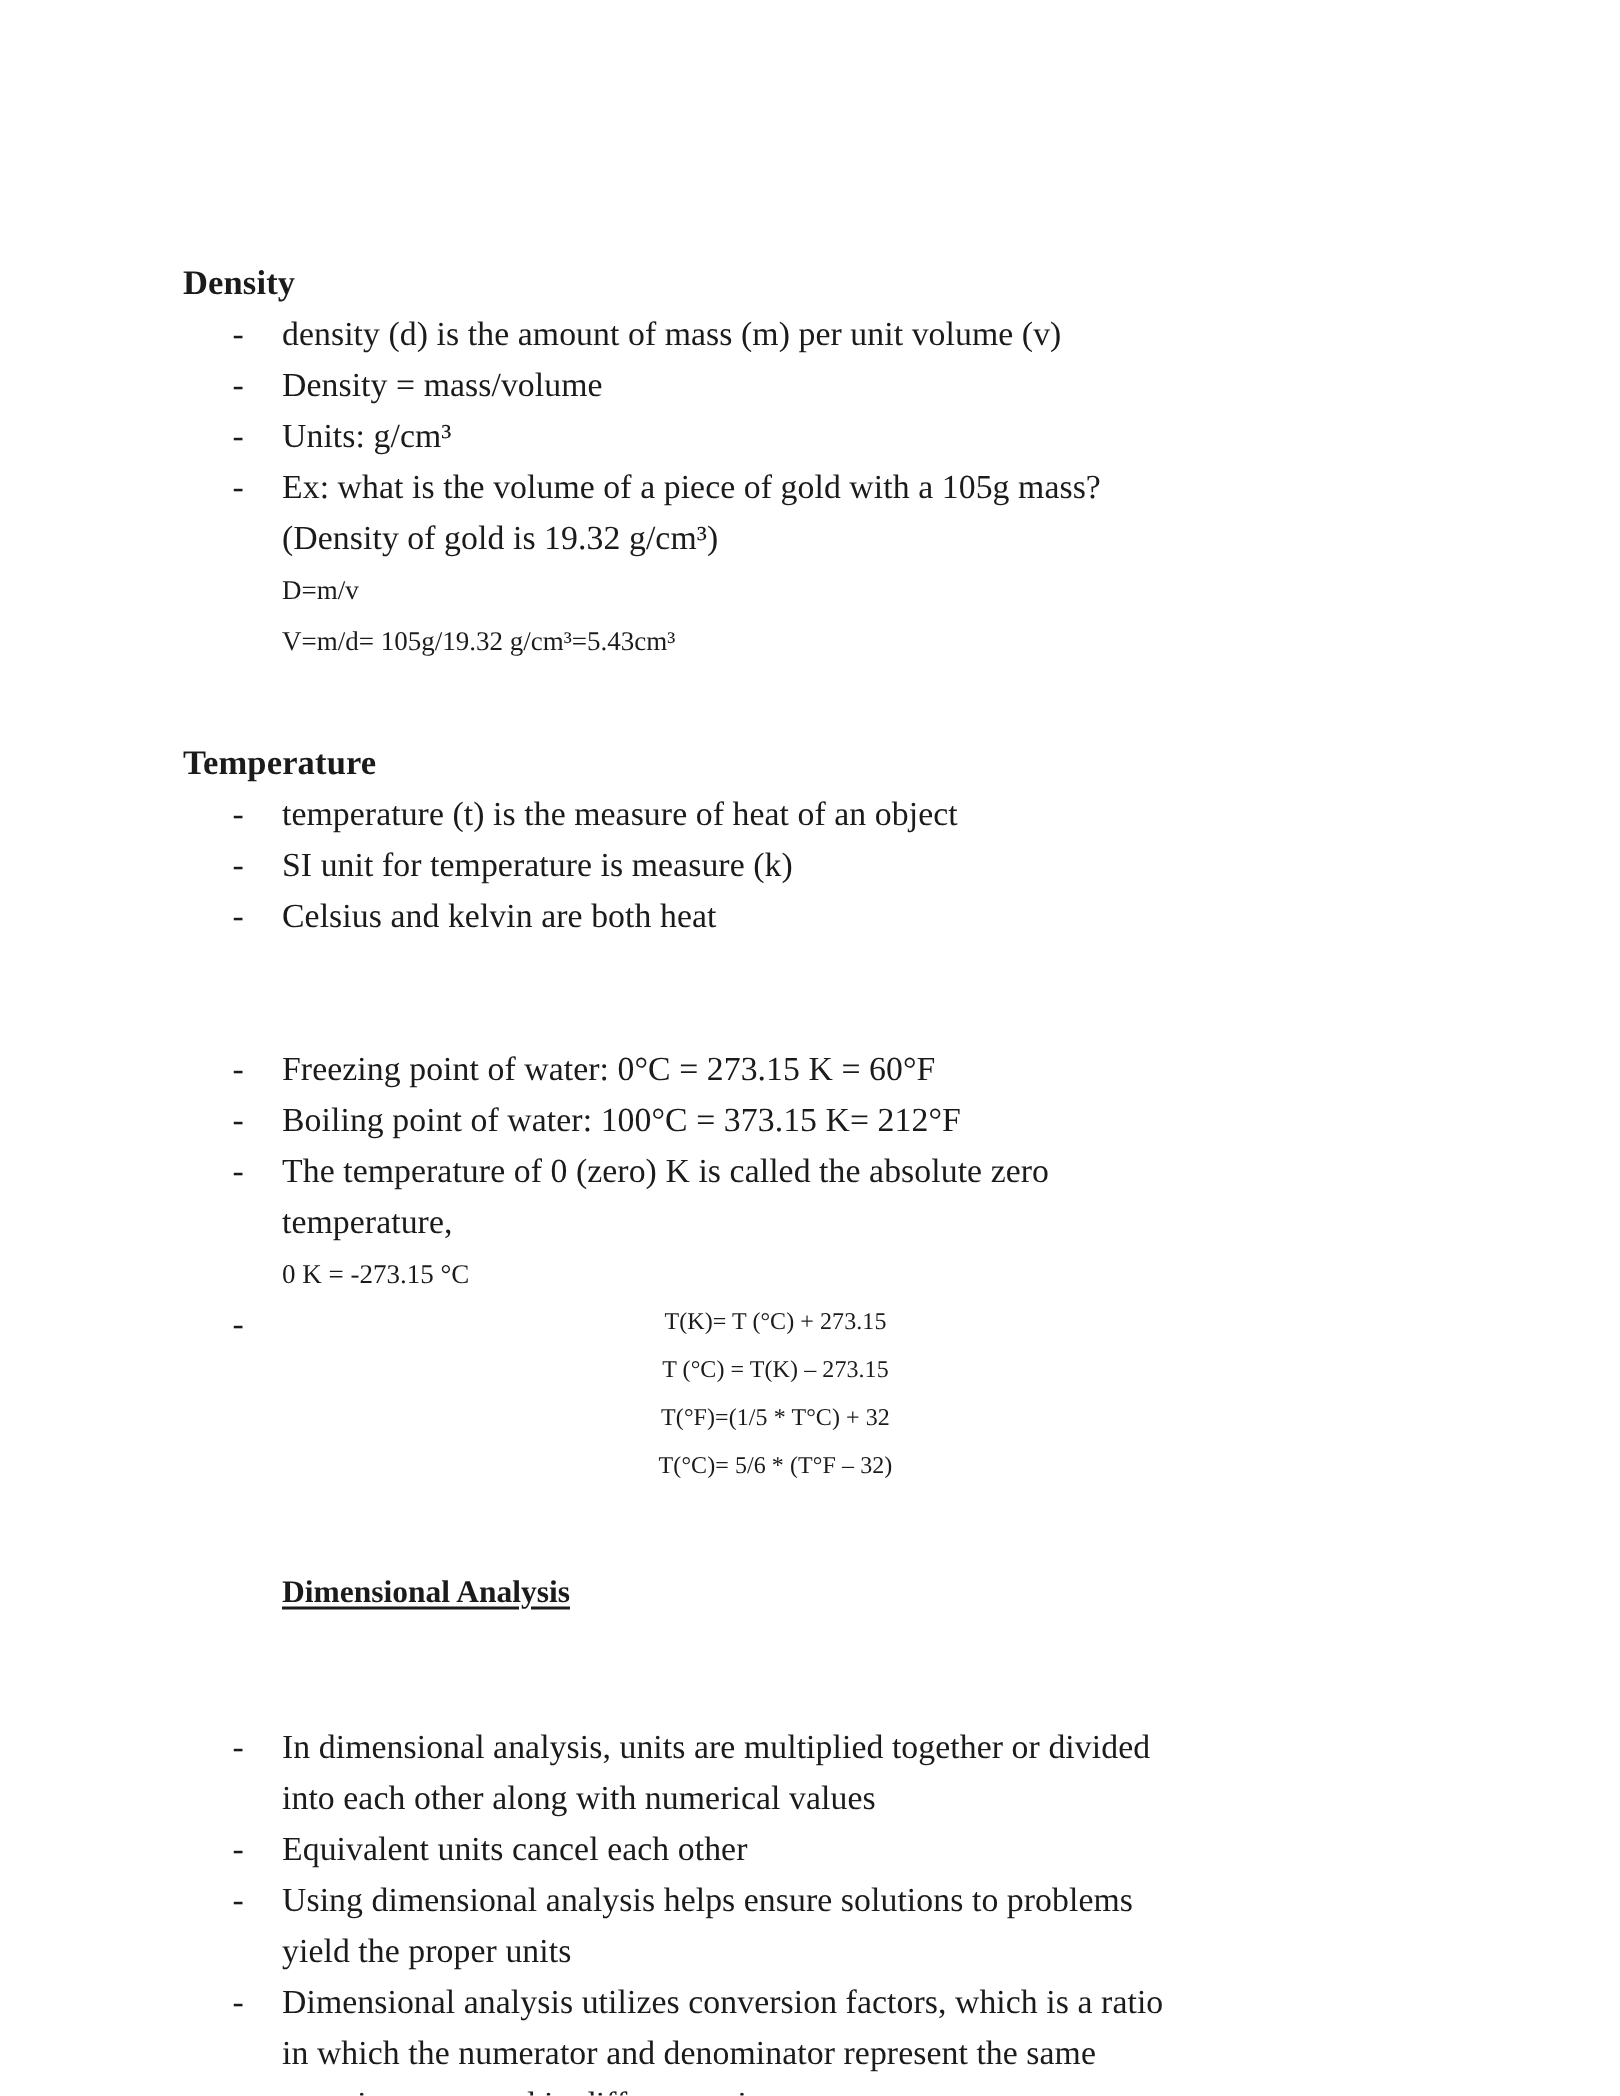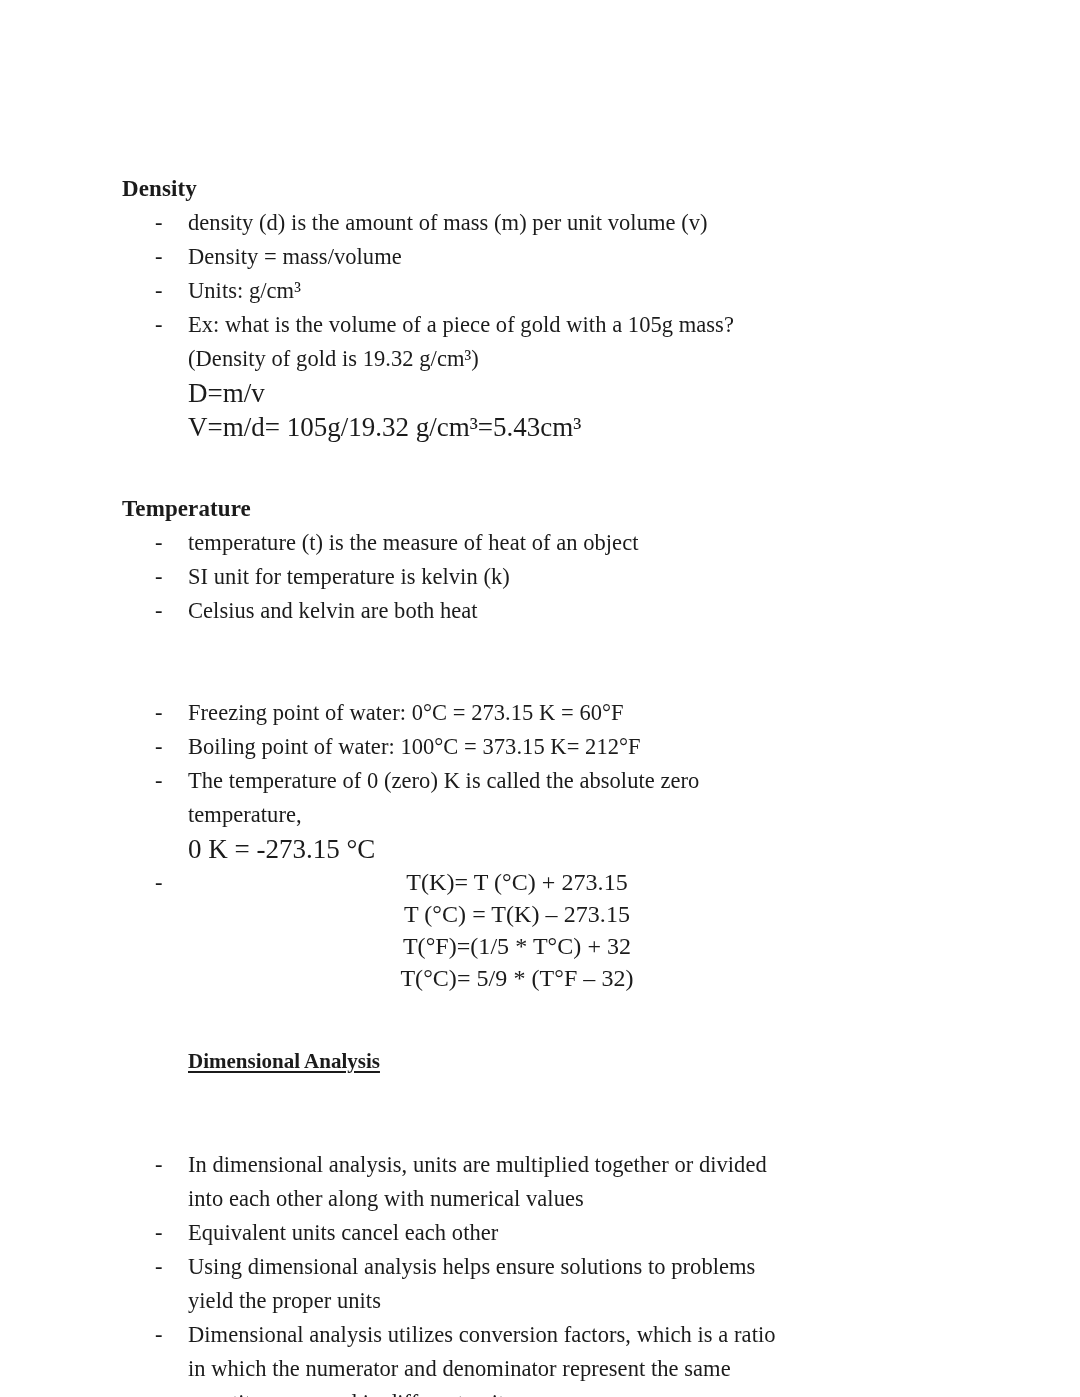--- a/index.html
+++ b/index.html
@@ -50,42 +50,42 @@
     top: 0;
     font-size: 22.5px;
     line-height: 34px;
     color: #1b1b1b;
   }
   .bullet.empty {
     min-height: 34px;
   }
   .cont {
     padding-left: 66px;
-    font-size: 27px;
+    font-size: 18px;
     line-height: 34px;
     margin: 0;
     max-width: 800px;
   }
 
   .spacer-line {
     height: 34px;
   }
   .gap-lg {
     height: 48px;
   }
 
   .formulas {
     margin: 0;
     padding: 0;
     list-style: none;
     text-align: center;
     width: 790px;
   }
   .formula {
-    font-size: 24px;
+    font-size: 16px;
     line-height: 32px;
     letter-spacing: 0.05px;
   }
 
   .sub-head {
     font-size: 21px;
     line-height: 38px;
     padding-left: 66px;
     text-decoration: underline;
     text-underline-offset: 3px;
@@ -127,21 +127,21 @@
 
   <h2 class="section-head">Temperature</h2>
 
   <ul class="bullets">
     <li class="bullet">
       <span class="dash">-</span>
       <span>temperature (t) is the measure of heat of an object</span>
     </li>
     <li class="bullet">
       <span class="dash">-</span>
-      <span>SI unit for temperature is kelvin (k)</span>
+      <span>SI unit for temperature is measure (k)</span>
     </li>
     <li class="bullet">
       <span class="dash">-</span>
       <span>Celsius and kelvin are both heat</span>
     </li>
   </ul>
 
   <div class="spacer-line"></div>
   <div class="spacer-line"></div>
 
@@ -165,21 +165,21 @@
   <ul class="bullets">
     <li class="bullet">
       <span class="dash">-</span>
     </li>
   </ul>
 
   <ul class="formulas">
     <li class="formula">T(K)= T (°C) + 273.15</li>
     <li class="formula">T (°C) = T(K) – 273.15</li>
     <li class="formula">T(°F)=(1/5 * T°C) + 32</li>
-    <li class="formula">T(°C)= 5/9 * (T°F – 32)</li>
+    <li class="formula">T(°C)= 5/6 * (T°F – 32)</li>
   </ul>
 
   <div class="gap-lg"></div>
 
   <div class="sub-head-wrap">
     <h2 class="sub-head">Dimensional Analysis</h2>
   </div>
 
   <div class="spacer-line"></div>
   <div class="spacer-line"></div>

